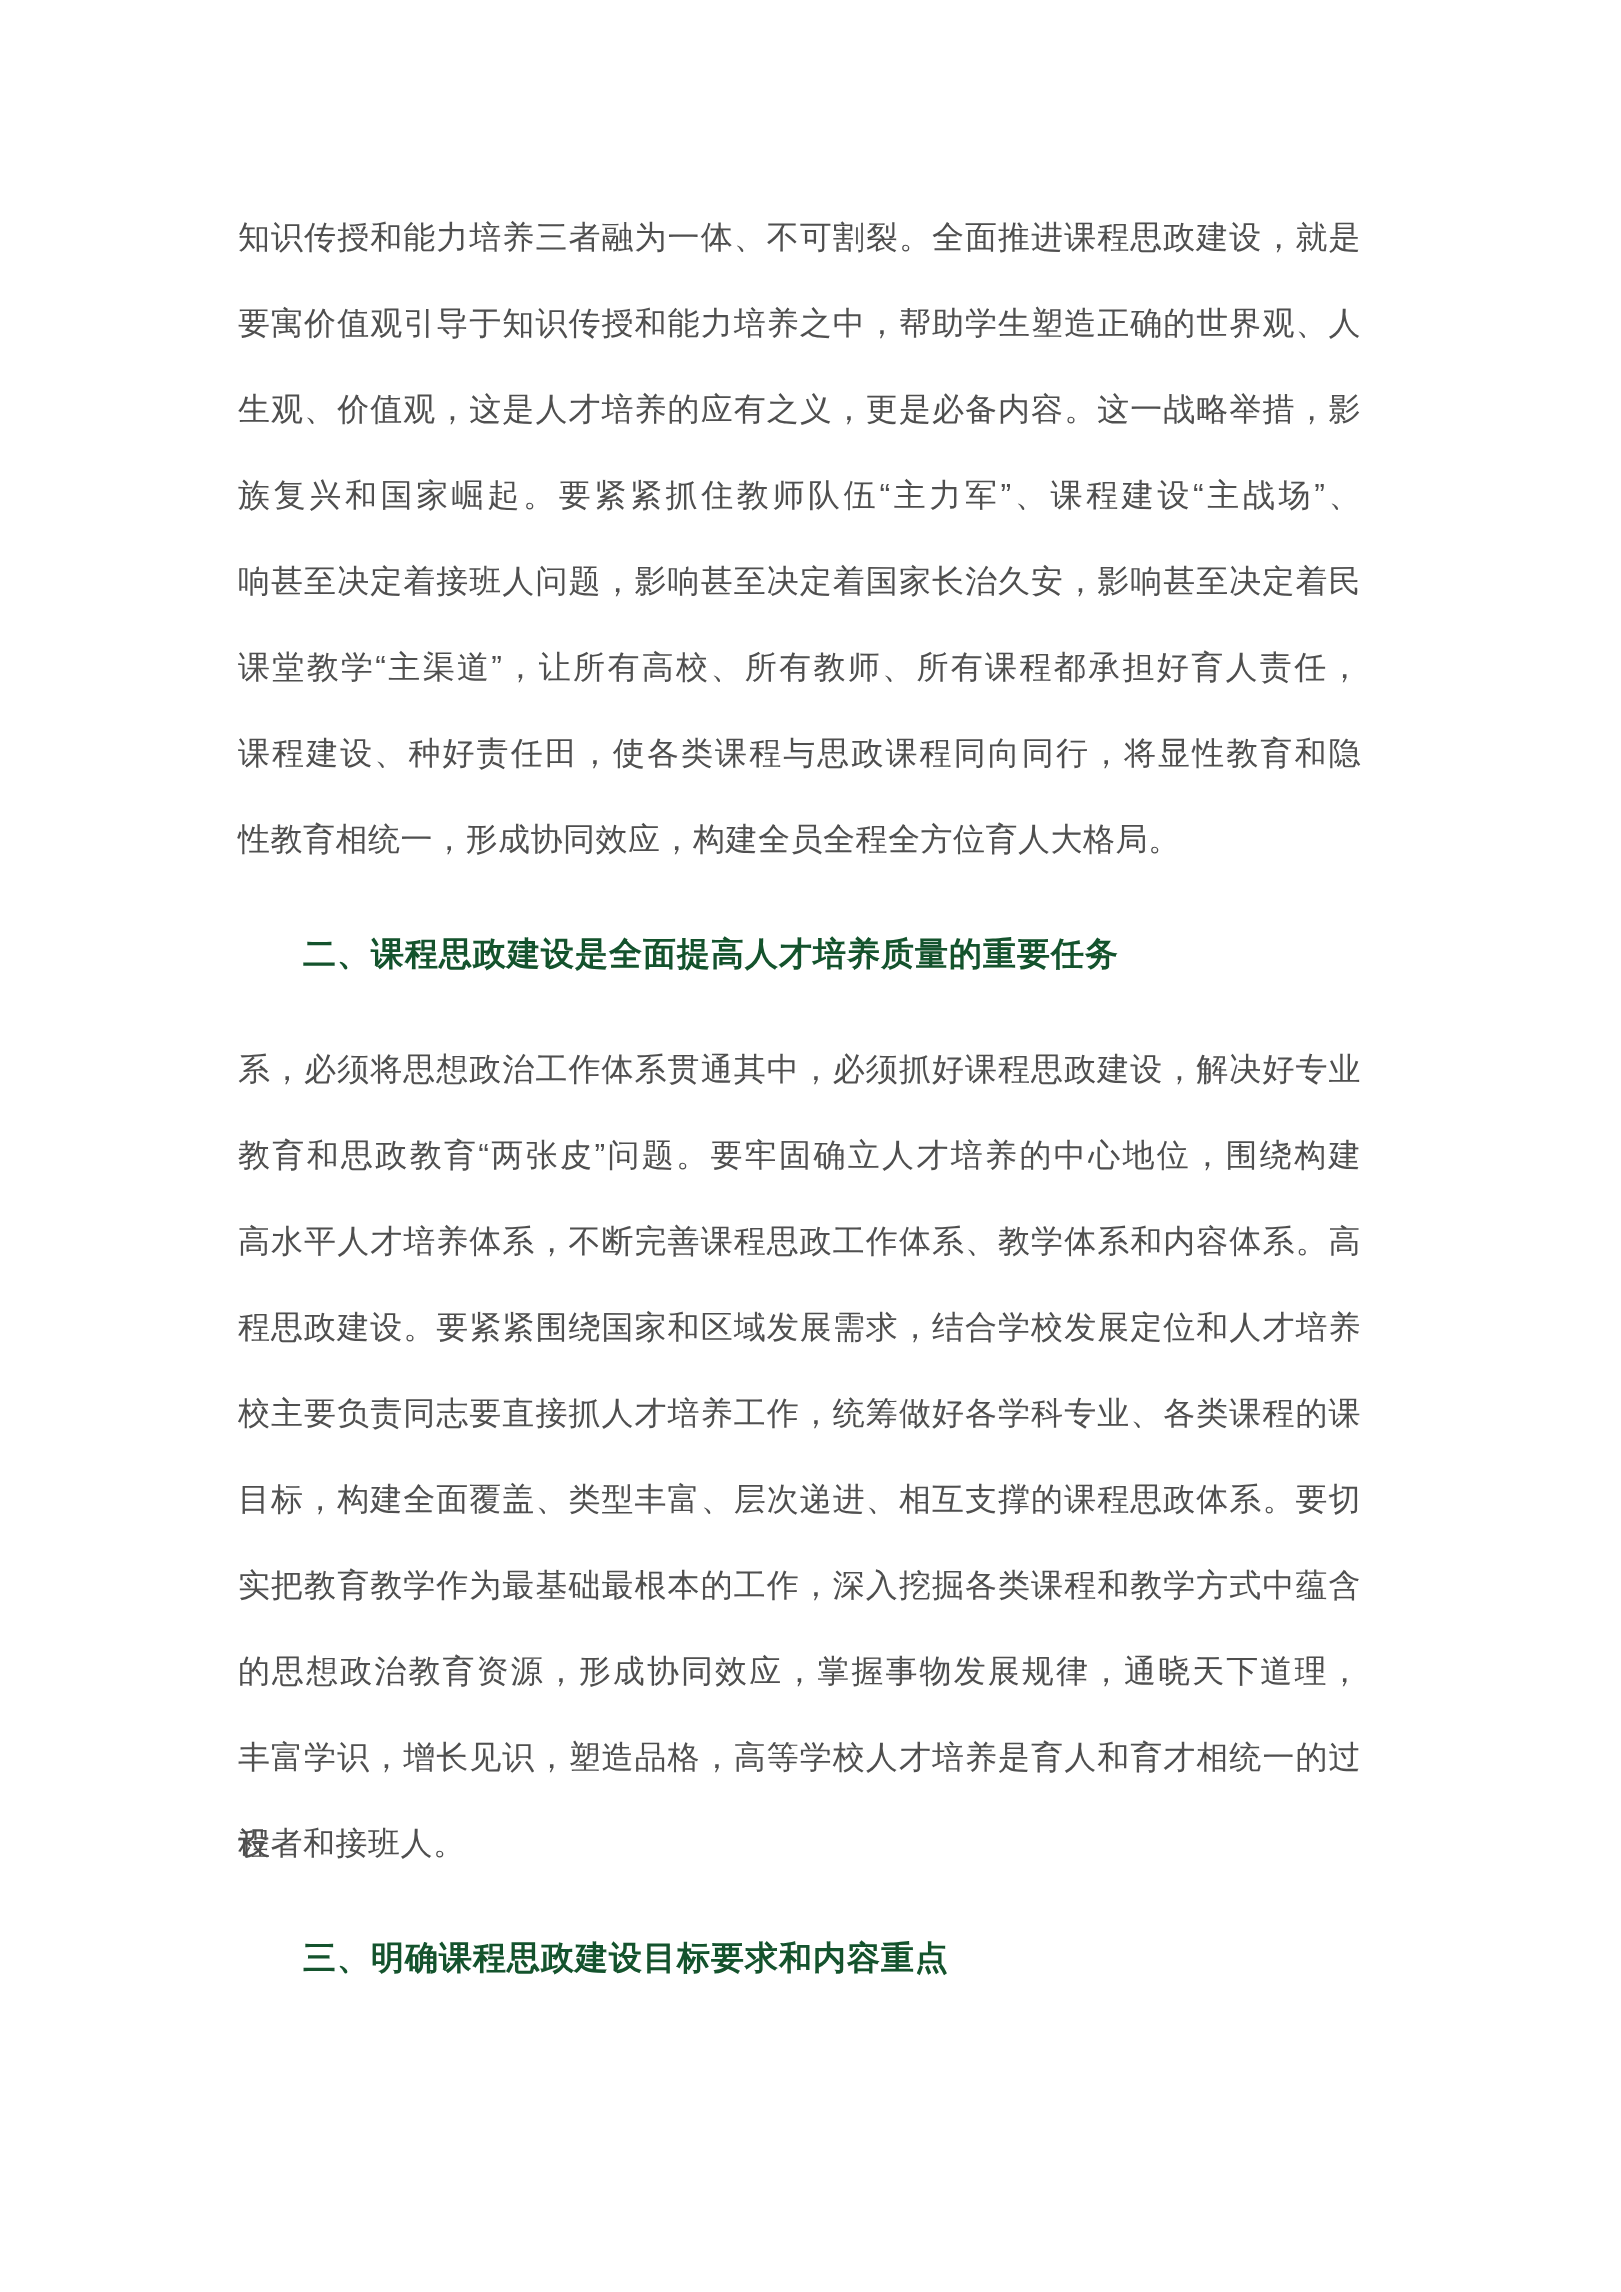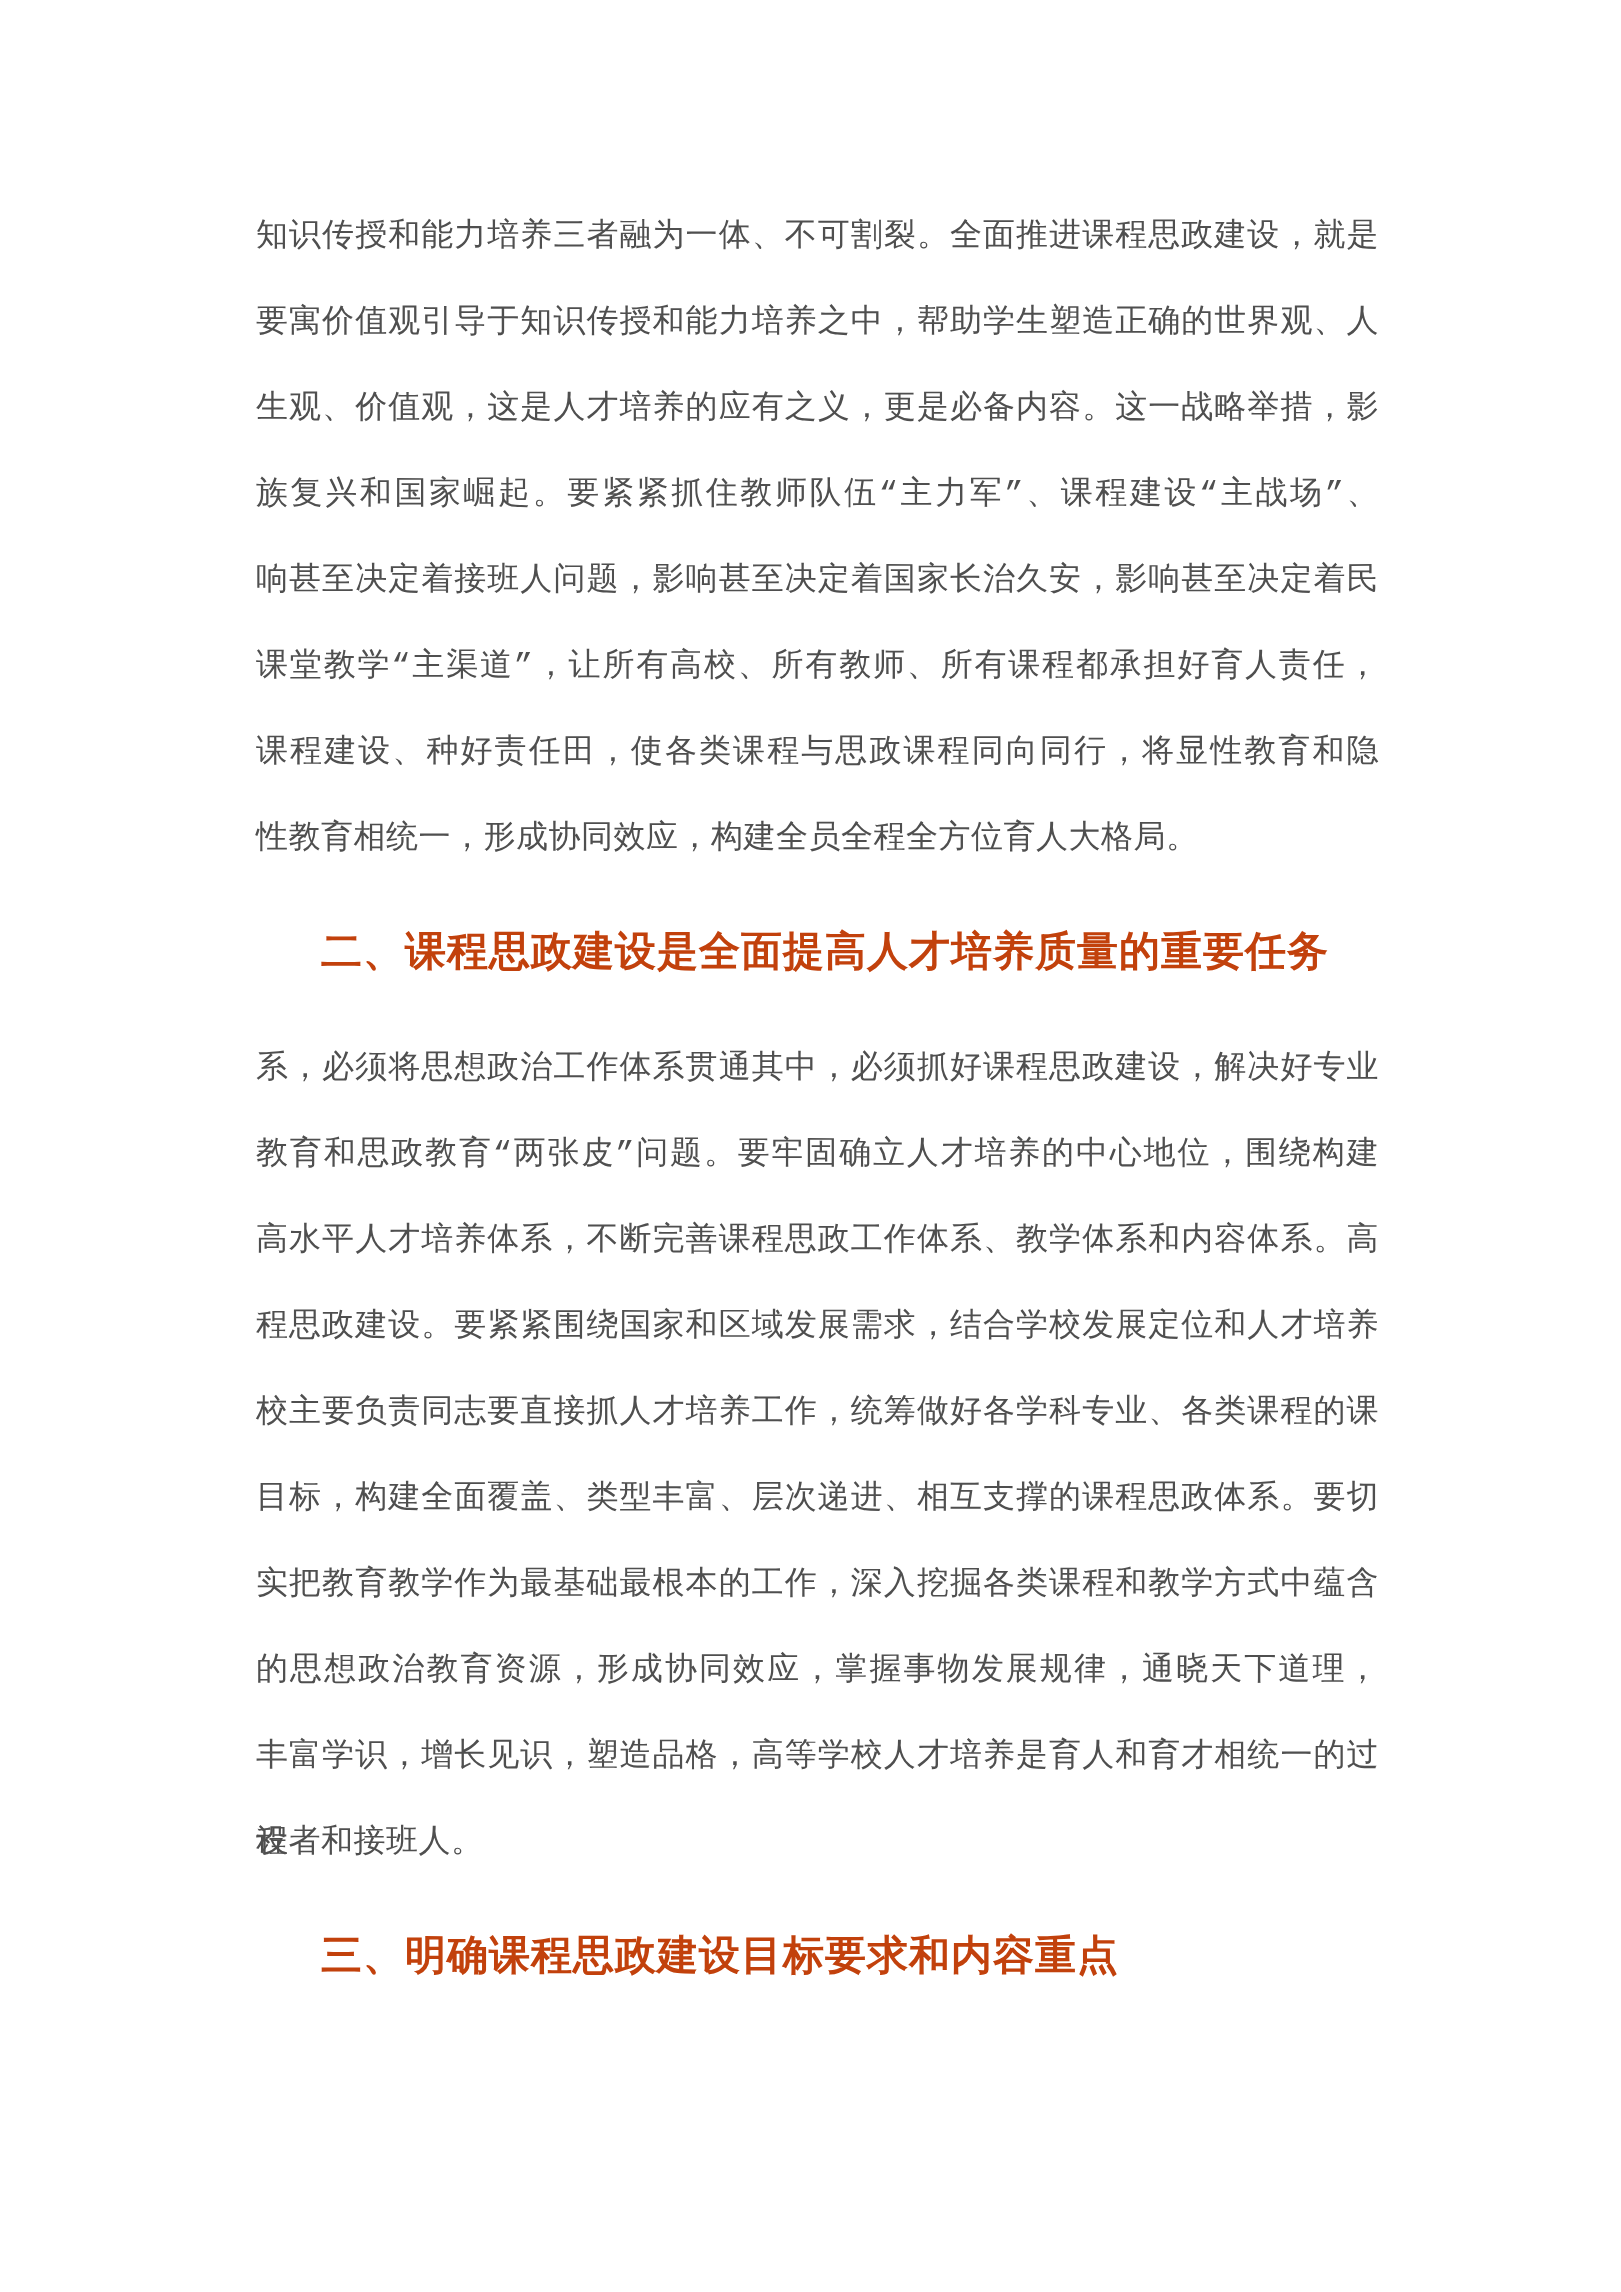--- a/index.html
+++ b/index.html
@@ -9,47 +9,46 @@
   }
   body {
     width: 1621px;
     height: 2293px;
     position: relative;
     font-family: "Liberation Sans", "DejaVu Sans", sans-serif;
     overflow: hidden;
   }
   .doc {
     position: absolute;
-    left: 256px;
+    left: 238px;
     top: 194px;
     width: 1123px;
     font-size: 32px;
     line-height: 86px;
     color: #4f4f4f;
     letter-spacing: 0.5px;
-    font-family: Liberation Mono, monospace;
   }
   .line {
     height: 86px;
     white-space: nowrap;
   }
   
   .fill {
     white-space: normal;
     text-align: justify;
     text-align-last: justify;
     text-justify: inter-character;
   }
   .indent {
     text-indent: 65px;
   }
   .heading {
     font-weight: 700;
-    color: #c2410c;
-    font-size: 41px;
+    color: #14532d;
+    font-size: 33px;
     text-indent: 65px;
     margin-top: 29px;
     margin-bottom: 29px;
     letter-spacing: 1px;
   }
   .para {
     margin: 0;
   }
 </style>
 </head>

